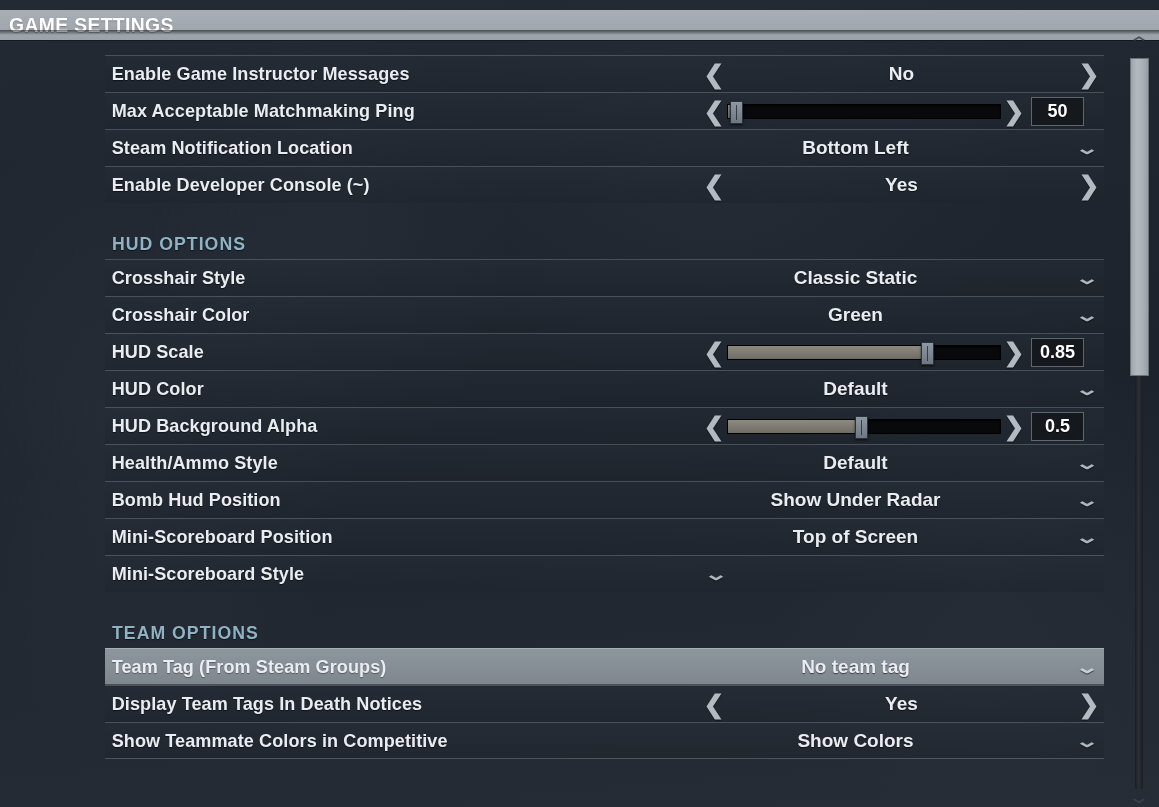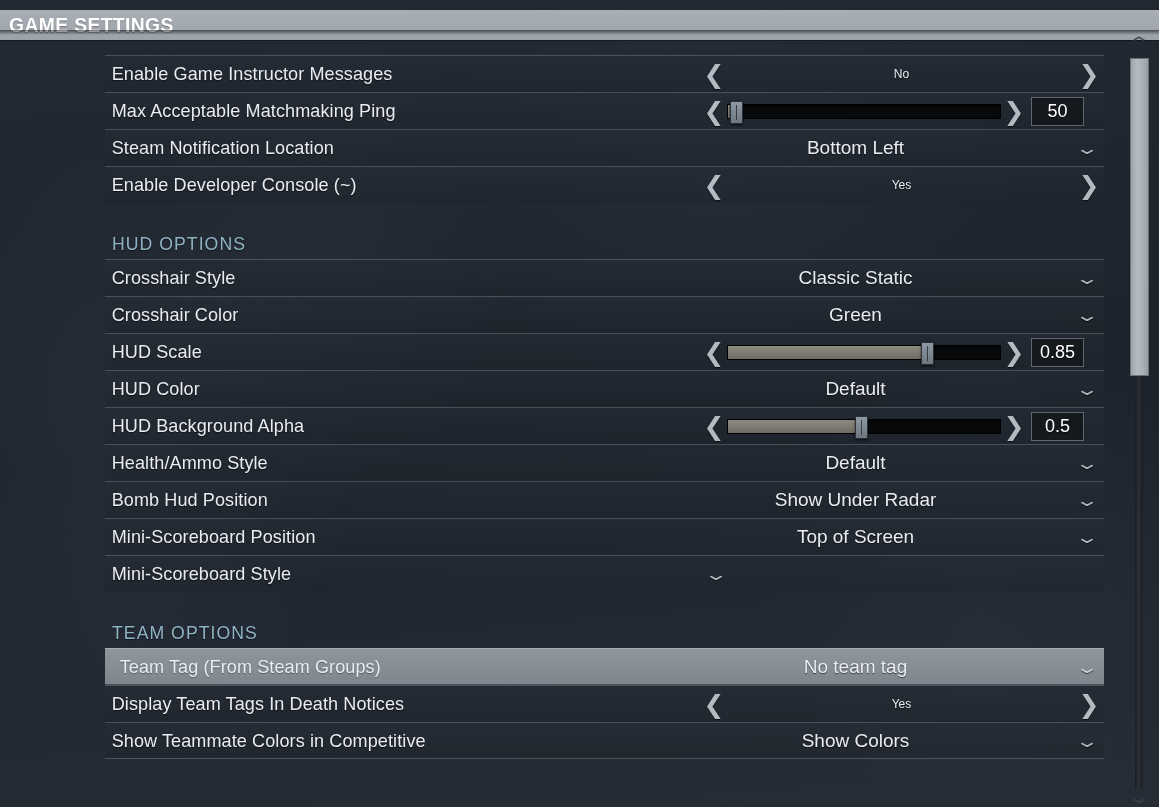--- a/index.html
+++ b/index.html
@@ -66,38 +66,38 @@
     width: 1159px;
     height: 772px;
   }
 
   
   #list {
     position: absolute;
     left: 105px;
     top: 20px;
     width: 999px;
+    font-weight: bold;
   }
 
   .row {
     position: relative;
     height: 37px;
     display: flex;
     align-items: center;
     box-sizing: border-box;
     border-top: 1px solid rgba(168,178,188,0.30);
     background: linear-gradient(180deg, rgba(38,45,54,0.55), rgba(30,36,44,0.55));
   }
   .row.last { border-bottom: 1px solid rgba(168,178,188,0.30); }
 
   .row.selected {
     background: linear-gradient(180deg, #8d959d 0%, #868e96 50%, #7e868e 100%);
     border-top: 1px solid rgba(200,208,216,0.55);
     border-bottom: 1px solid rgba(60,66,74,0.8);
-    padding-left: 8px;
   }
 
   .row .label {
     font-size: 19px;
     color: #e9edf1;
     padding-left: 7px;
     letter-spacing: 0.1px;
     font-stretch: condensed;
     transform: scaleX(0.95);
     transform-origin: left center;
@@ -126,21 +126,21 @@
     line-height: 1;
     color: #b3bac1;
     text-shadow: 0 1px 1px rgba(0,0,0,0.6);
     user-select: none;
   }
   .control.toggle .chev-l { margin-left: 2px; }
   .control.toggle .chev-r { margin-right: 2px; }
   .control.toggle .val {
     flex: 1;
     text-align: center;
-    font-size: 12px;
+    font-size: 19px;
     color: #e9edf1;
     font-stretch: condensed;
     text-shadow: 0 1px 1px rgba(0,0,0,0.55);
     white-space: nowrap;
   }
 
   
   .control.dropdown { width: 405px; gap: 46px; }
   .control.dropdown .val {
     flex: 1;

